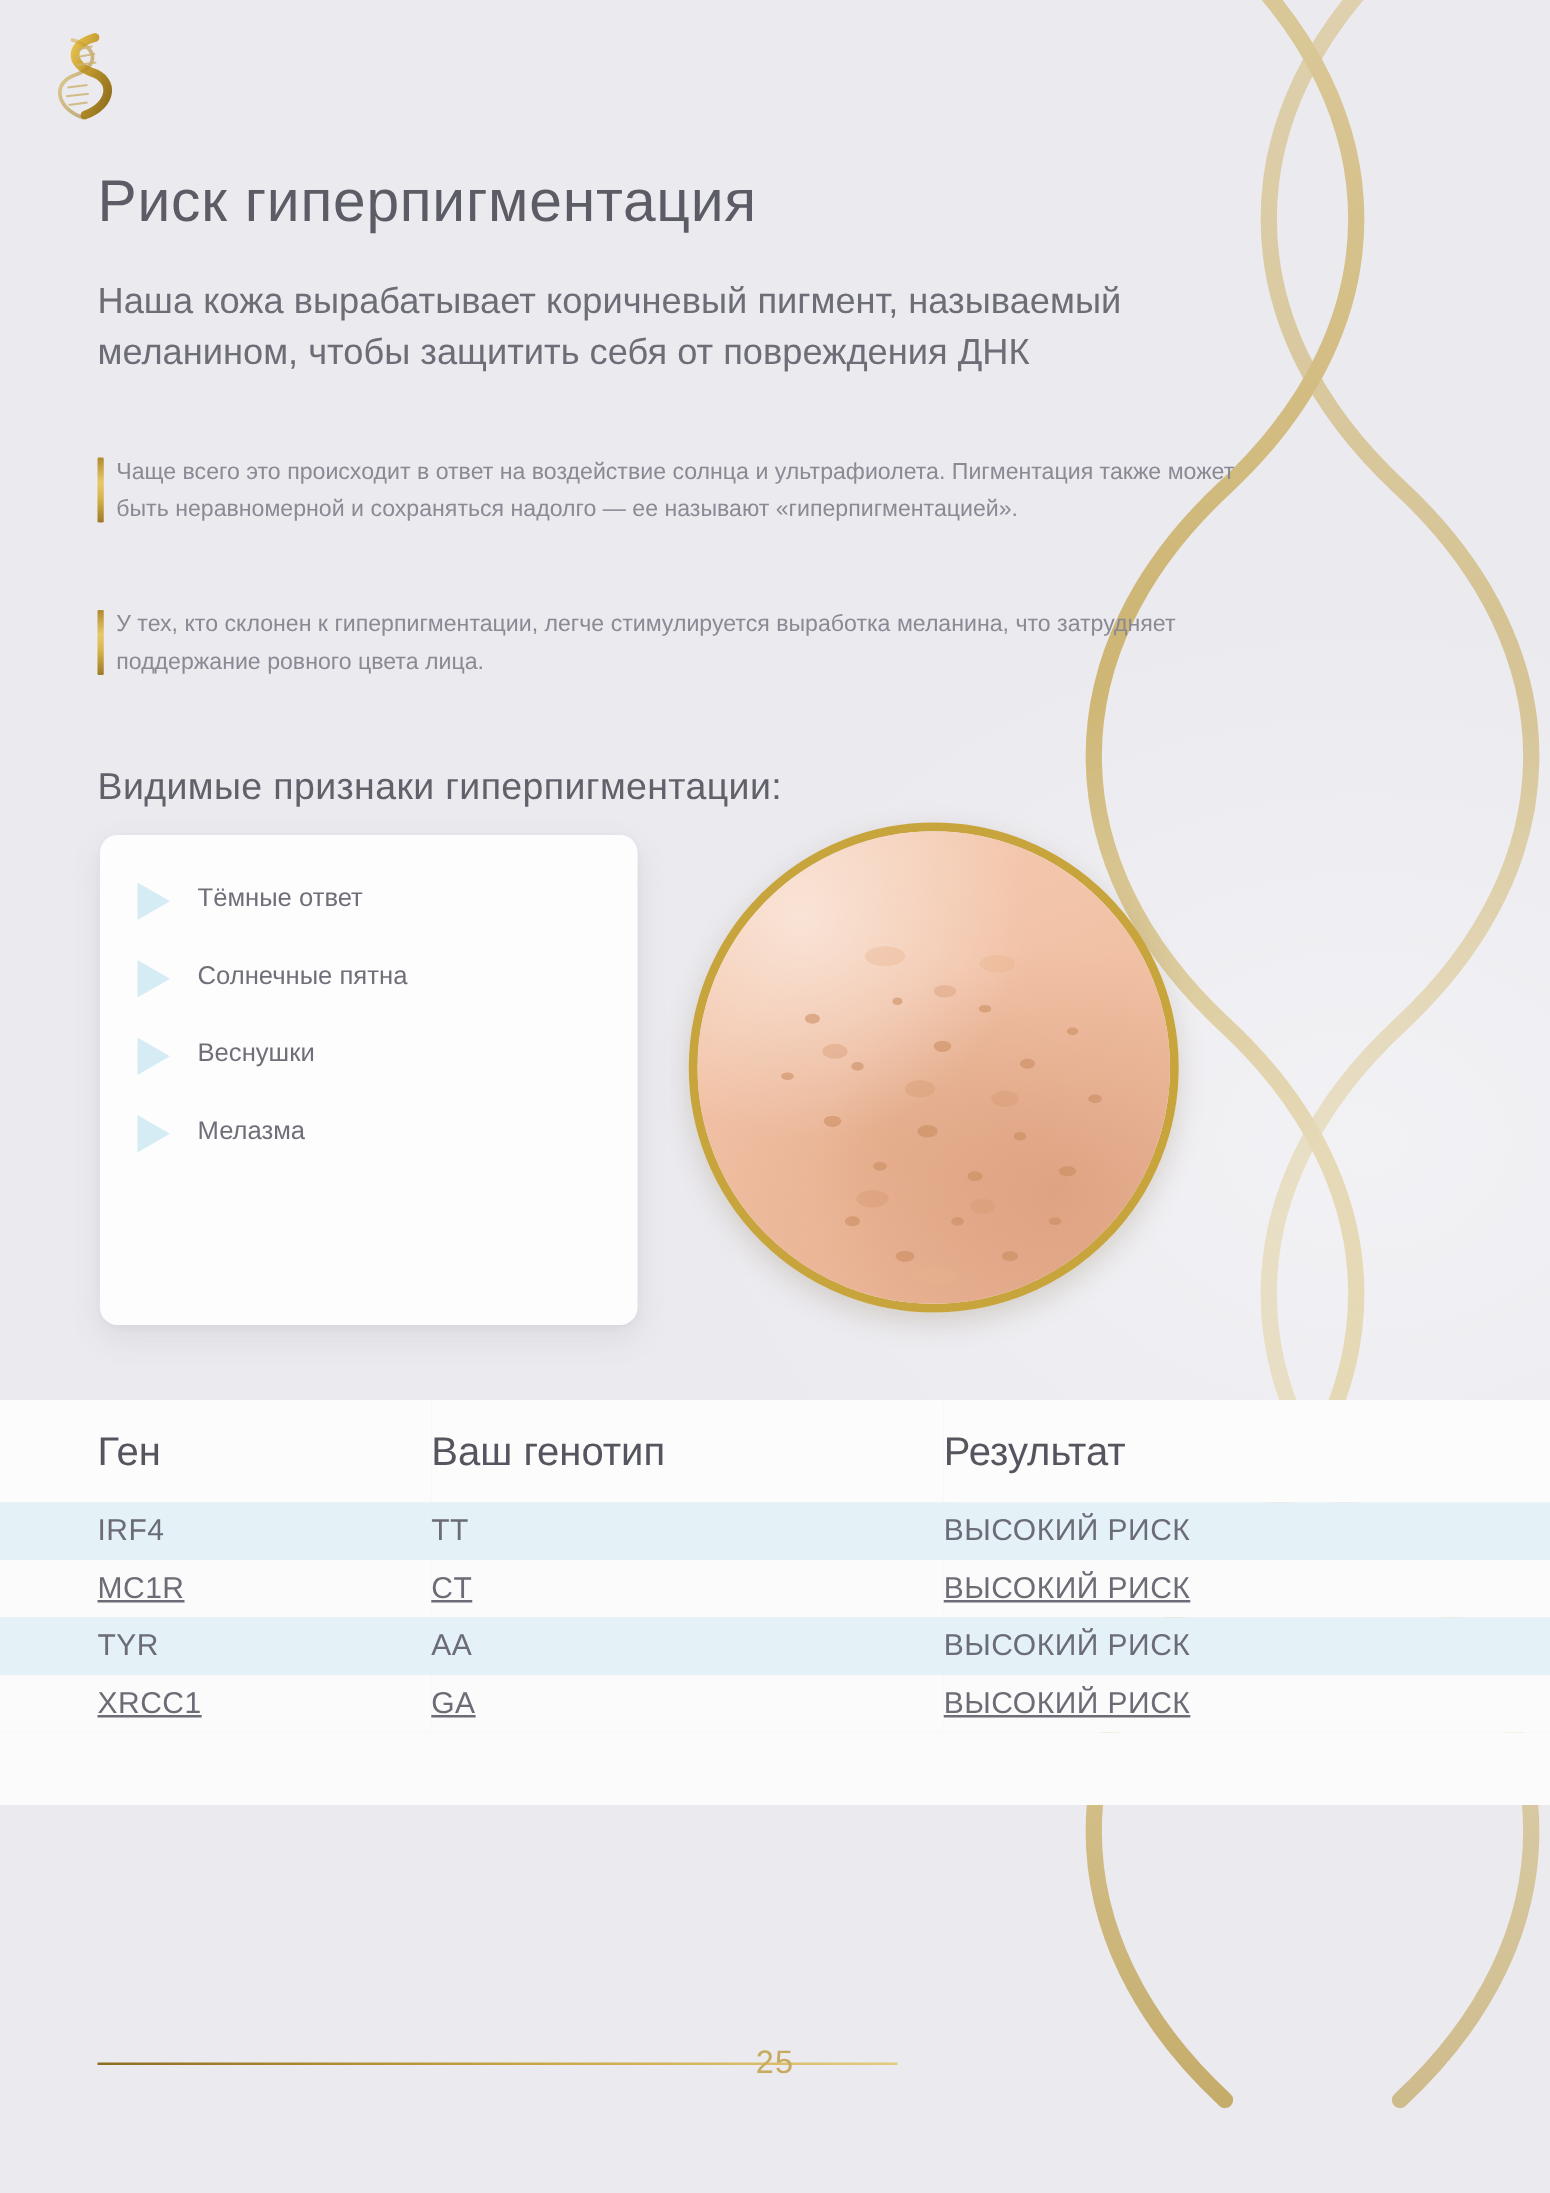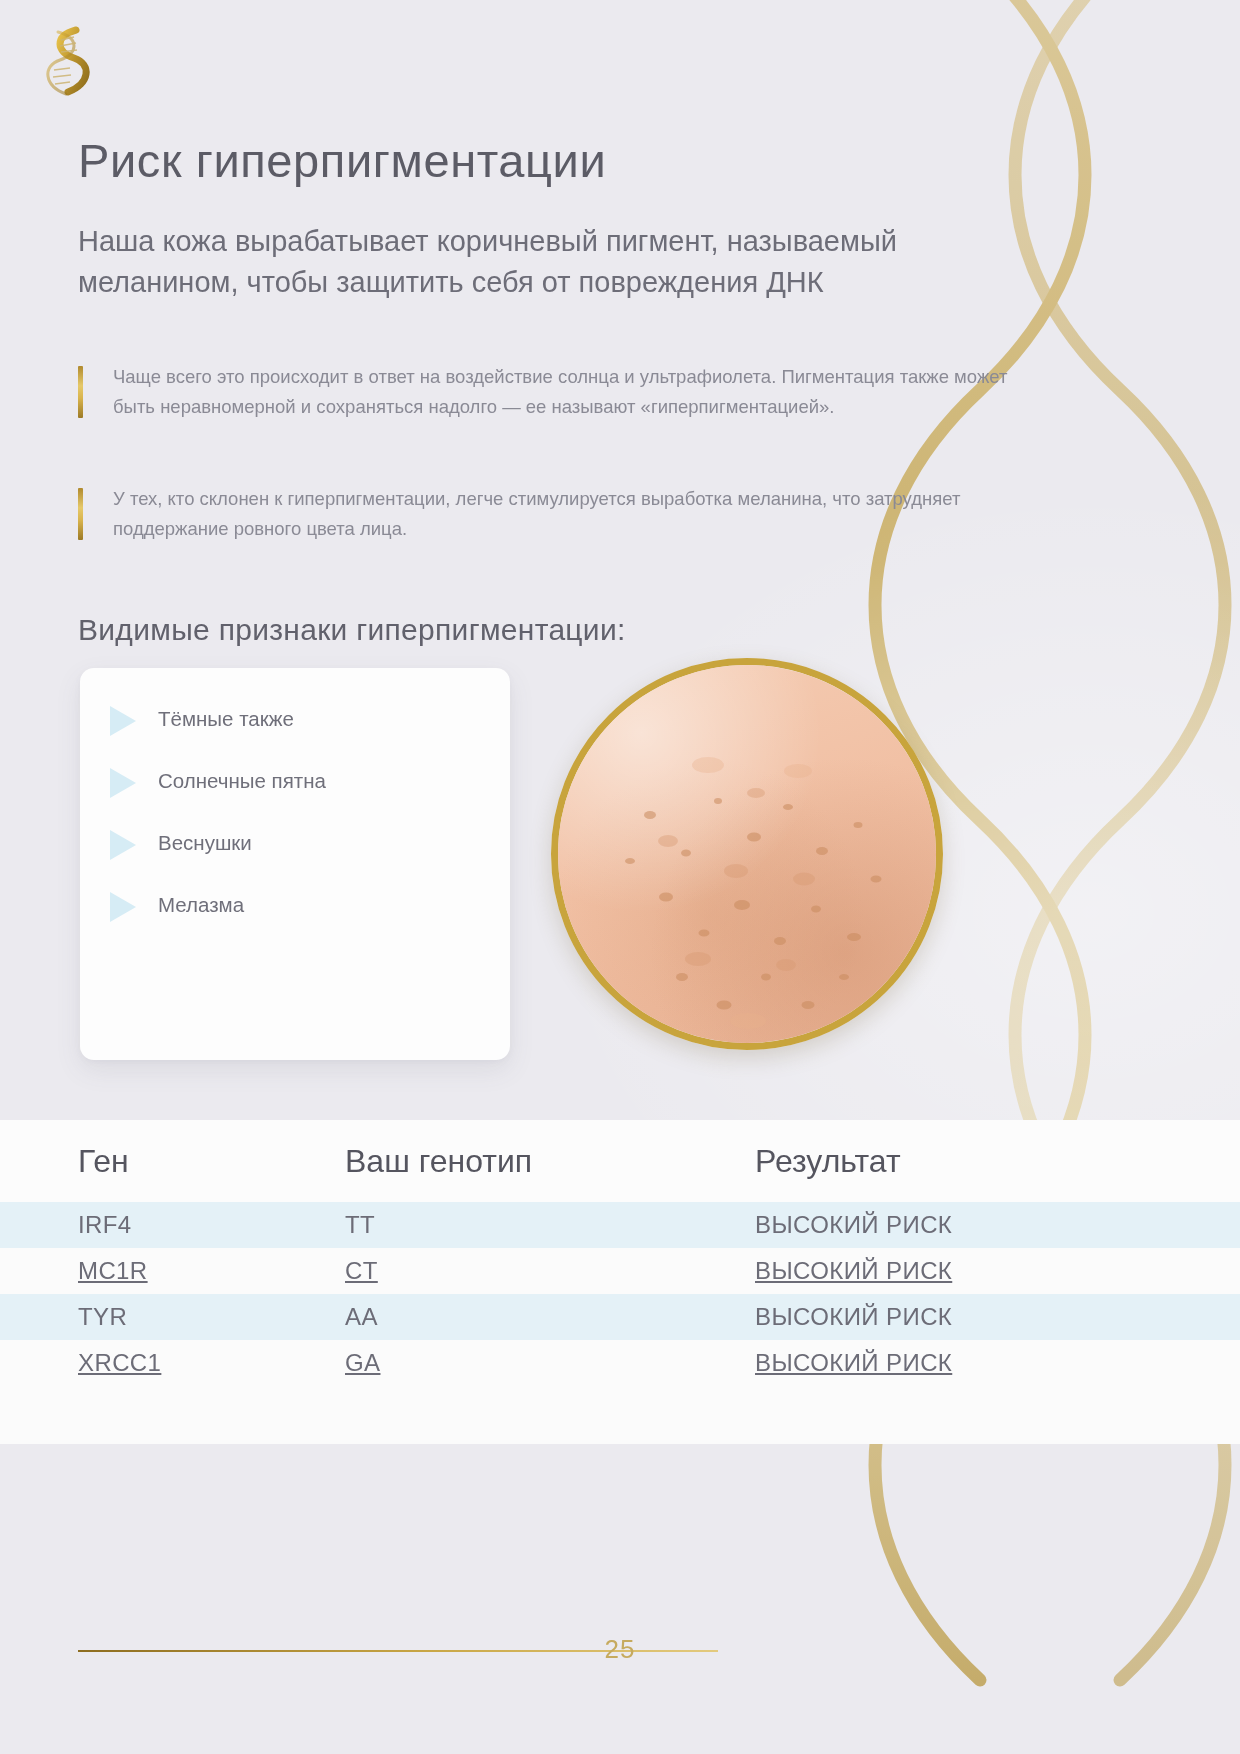--- a/index.html
+++ b/index.html
@@ -75,21 +75,21 @@
     font-size: 29px;
     font-weight: 300;
     color: #6d6d78;
     line-height: 1.42;
   }
 
   
   .quote {
     position: absolute;
     left: 78px;
-    padding-left: 35px;
+    padding-left: 15px;
     width: 900px;
     font-size: 18.5px;
     font-weight: 300;
     color: #8a8a95;
     line-height: 1.62;
   }
   .quote::before {
     content: "";
     position: absolute;
     left: 0;
@@ -334,32 +334,32 @@
         <line x1="25" y1="18" x2="38" y2="15"></line>
         <line x1="24" y1="24" x2="40" y2="21"></line>
         <line x1="25" y1="30" x2="41" y2="28"></line>
         <line x1="18" y1="48" x2="34" y2="46"></line>
         <line x1="17" y1="55" x2="35" y2="53"></line>
         <line x1="19" y1="62" x2="34" y2="60"></line>
       </g>
     </svg>
   </div>
 
-  <h1 class="title">Риск гиперпигментации</h1>
+  <h1 class="title">Риск гиперпигментация</h1>
   <p class="subtitle">Наша кожа вырабатывает коричневый пигмент, называемый меланином, чтобы защитить себя от повреждения ДНК</p>
 
   <div class="quote quote-1">Чаще всего это происходит в ответ на воздействие солнца и ультрафиолета. Пигментация также может быть неравномерной и сохраняться надолго — ее называют «гиперпигментацией».</div>
   <div class="quote quote-2">У тех, кто склонен к гиперпигментации, легче стимулируется выработка меланина, что затрудняет поддержание ровного цвета лица.</div>
 
   <h2 class="section-heading">Видимые признаки гиперпигментации:</h2>
 
   <div class="signs-card">
     <div class="sign-item">
       <span class="tri"></span>
-      <span class="sign-label">Тёмные также</span>
+      <span class="sign-label">Тёмные ответ</span>
     </div>
     <div class="sign-item">
       <span class="tri"></span>
       <span class="sign-label">Солнечные пятна</span>
     </div>
     <div class="sign-item">
       <span class="tri"></span>
       <span class="sign-label">Веснушки</span>
     </div>
     <div class="sign-item">

